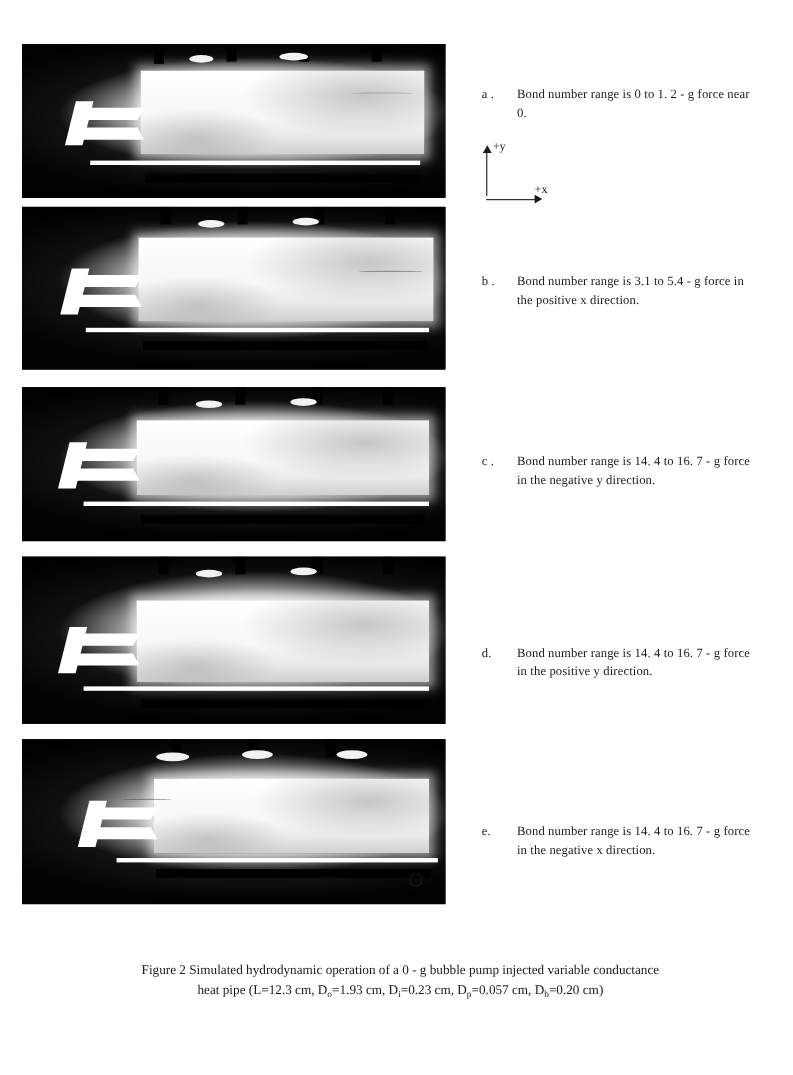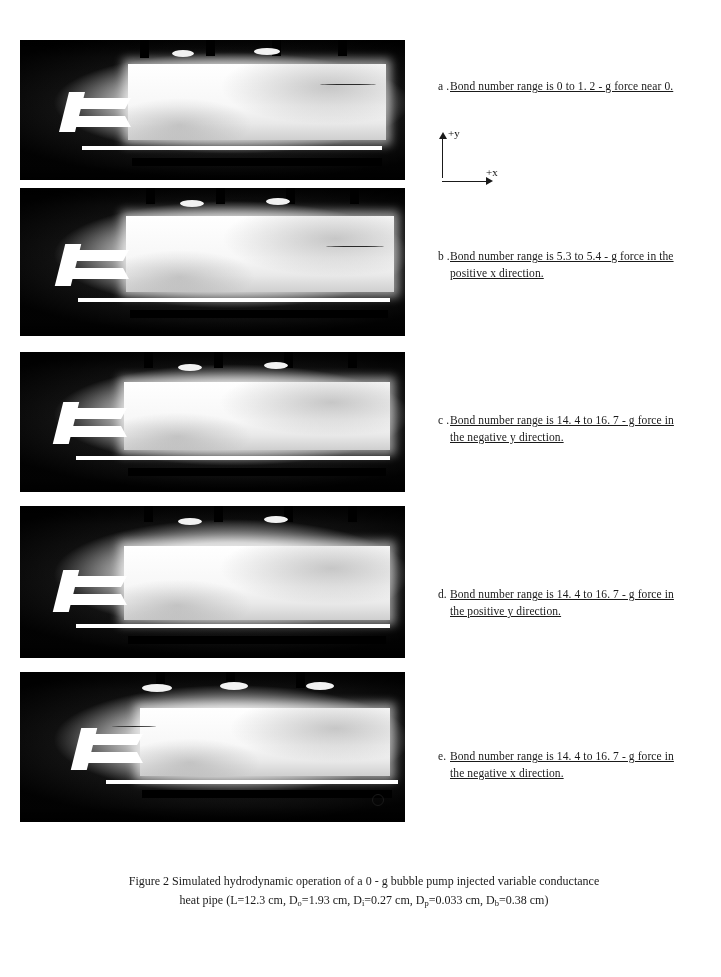--- a/index.html
+++ b/index.html
@@ -101,22 +101,21 @@
     letter-spacing: 0.1px;
     color: #1a1a1a;
   }
   .caption .lbl {
     position: absolute;
     left: 0;
     top: 0;
   }
   .caption .txt {
     display: block;
-    margin-left: 12px;
-    text-decoration: underline;
+    margin-left: 32px;
   }
 
   
   .axes {
     position: absolute;
   }
   .axes .vline {
     position: absolute;
     left: 0; top: 8px;
     width: 1.4px; height: 40px;
@@ -222,21 +221,21 @@
     <div class="groove" style="left:196px; top:0; width:9px; height:16px;"></div>
     <div class="groove" style="left:266px; top:0; width:9px; height:16px;"></div>
     <div class="groove" style="left:330px; top:0; width:9px; height:16px;"></div>
     <div class="speck" style="left:160px; top:12px; width:24px; height:7px;"></div>
     <div class="speck" style="left:246px; top:10px; width:24px; height:7px;"></div>
     <div class="curve" style="left:306px; top:58px; width:58px;"></div>
   </div>
 
   <div class="caption" style="left:438px; top:248px; width:252px;">
     <span class="lbl">b .</span>
-    <span class="txt">Bond number range is 5.3 to 5.4 - g force in the positive x direction.</span>
+    <span class="txt">Bond number range is 3.1 to 5.4 - g force in the positive x direction.</span>
   </div>
 
   <div class="panel" style="left:20px; top:352px; width:385px; height:140px;">
     <div class="frame"></div>
     <div class="cavity" style="left:104px; top:30px; width:266px; height:68px;"></div>
     <div class="rail" style="left:56px; top:104px; width:314px; height:4px;"></div>
     <div class="artery" style="left:108px; top:116px; width:258px; height:8px;"></div>
     <div class="chevron chev-a" style="left:44px; top:56px; width:60px; height:11px;"></div>
     <div class="chevron chev-b" style="left:44px; top:74px; width:60px; height:11px;"></div>
     <div class="chevron" style="left:38px; top:50px; width:16px; height:42px; transform:skewX(-14deg);"></div>
@@ -293,17 +292,17 @@
   </div>
 
   <div class="caption" style="left:438px; top:748px; width:252px;">
     <span class="lbl">e.</span>
     <span class="txt">Bond number range is 14. 4 to 16. 7 - g force in the negative x direction.</span>
   </div>
 
   <div class="figcap">
     <span>Figure 2  Simulated hydrodynamic operation of a 0 - g bubble pump injected variable conductance</span>
     <span class="line2">
-      <span>heat pipe (L=12.3 cm, D</span><sub>o</sub><span>=1.93 cm, D</span><sub>i</sub><span>=0.27 cm, D</span><sub>p</sub><span>=0.033 cm, D</span><sub>b</sub><span>=0.38 cm)</span>
+      <span>heat pipe (L=12.3 cm, D</span><sub>o</sub><span>=1.93 cm, D</span><sub>i</sub><span>=0.23 cm, D</span><sub>p</sub><span>=0.057 cm, D</span><sub>b</sub><span>=0.20 cm)</span>
     </span>
   </div>
 
 </div>
 
 </body></html>

